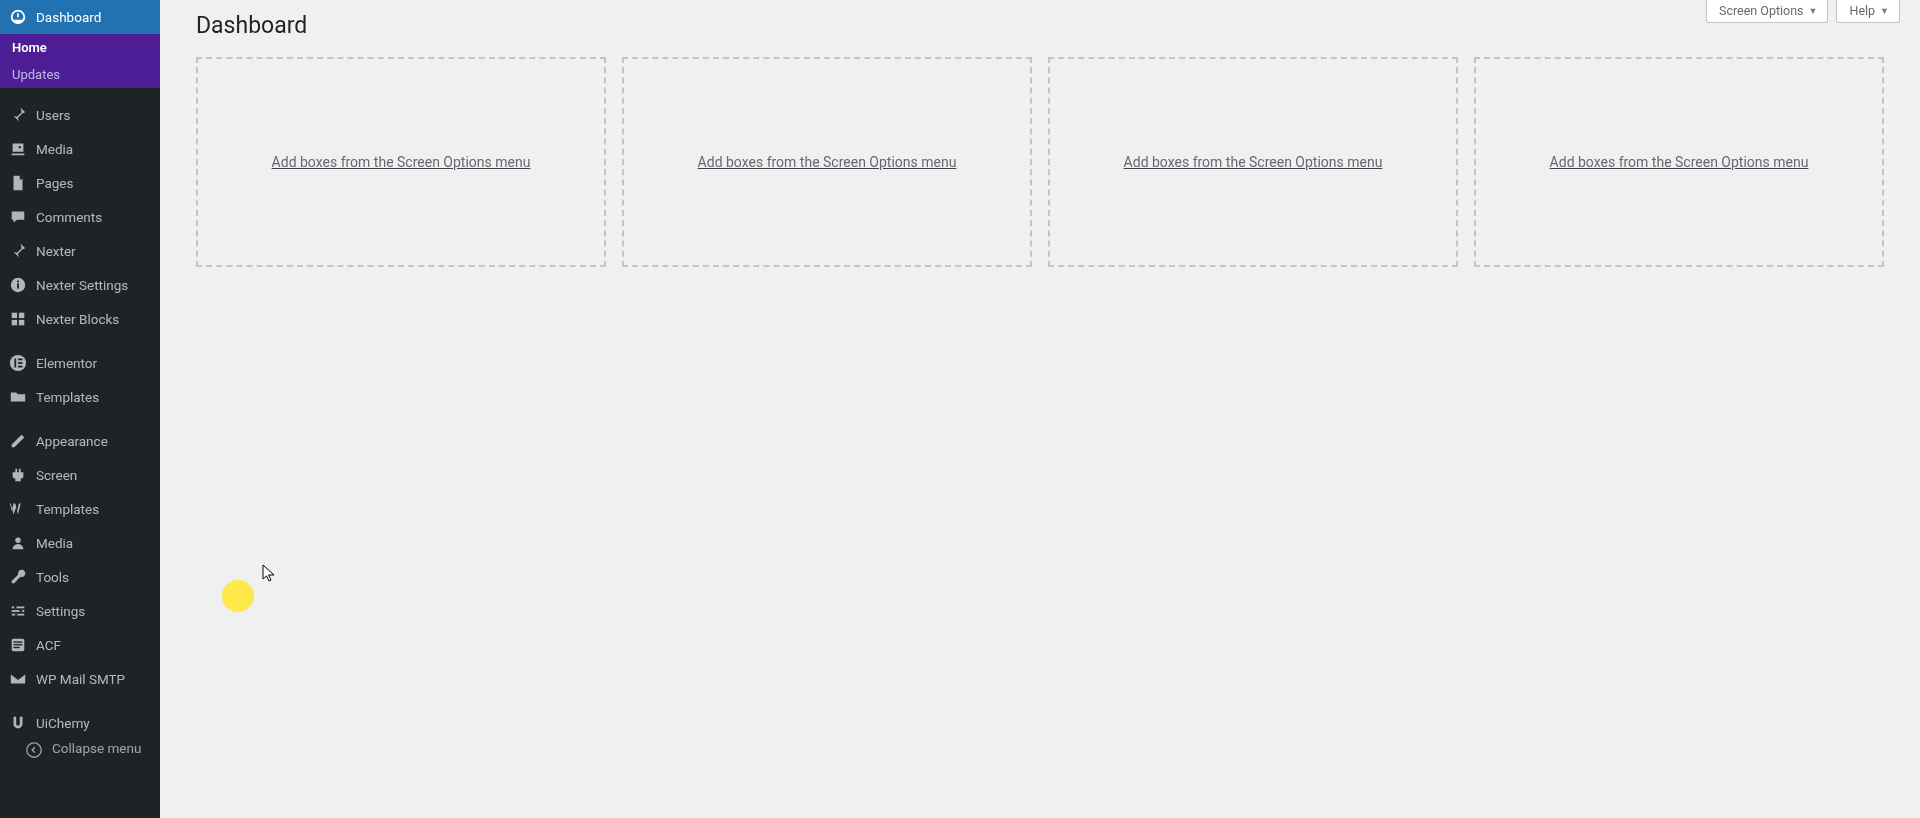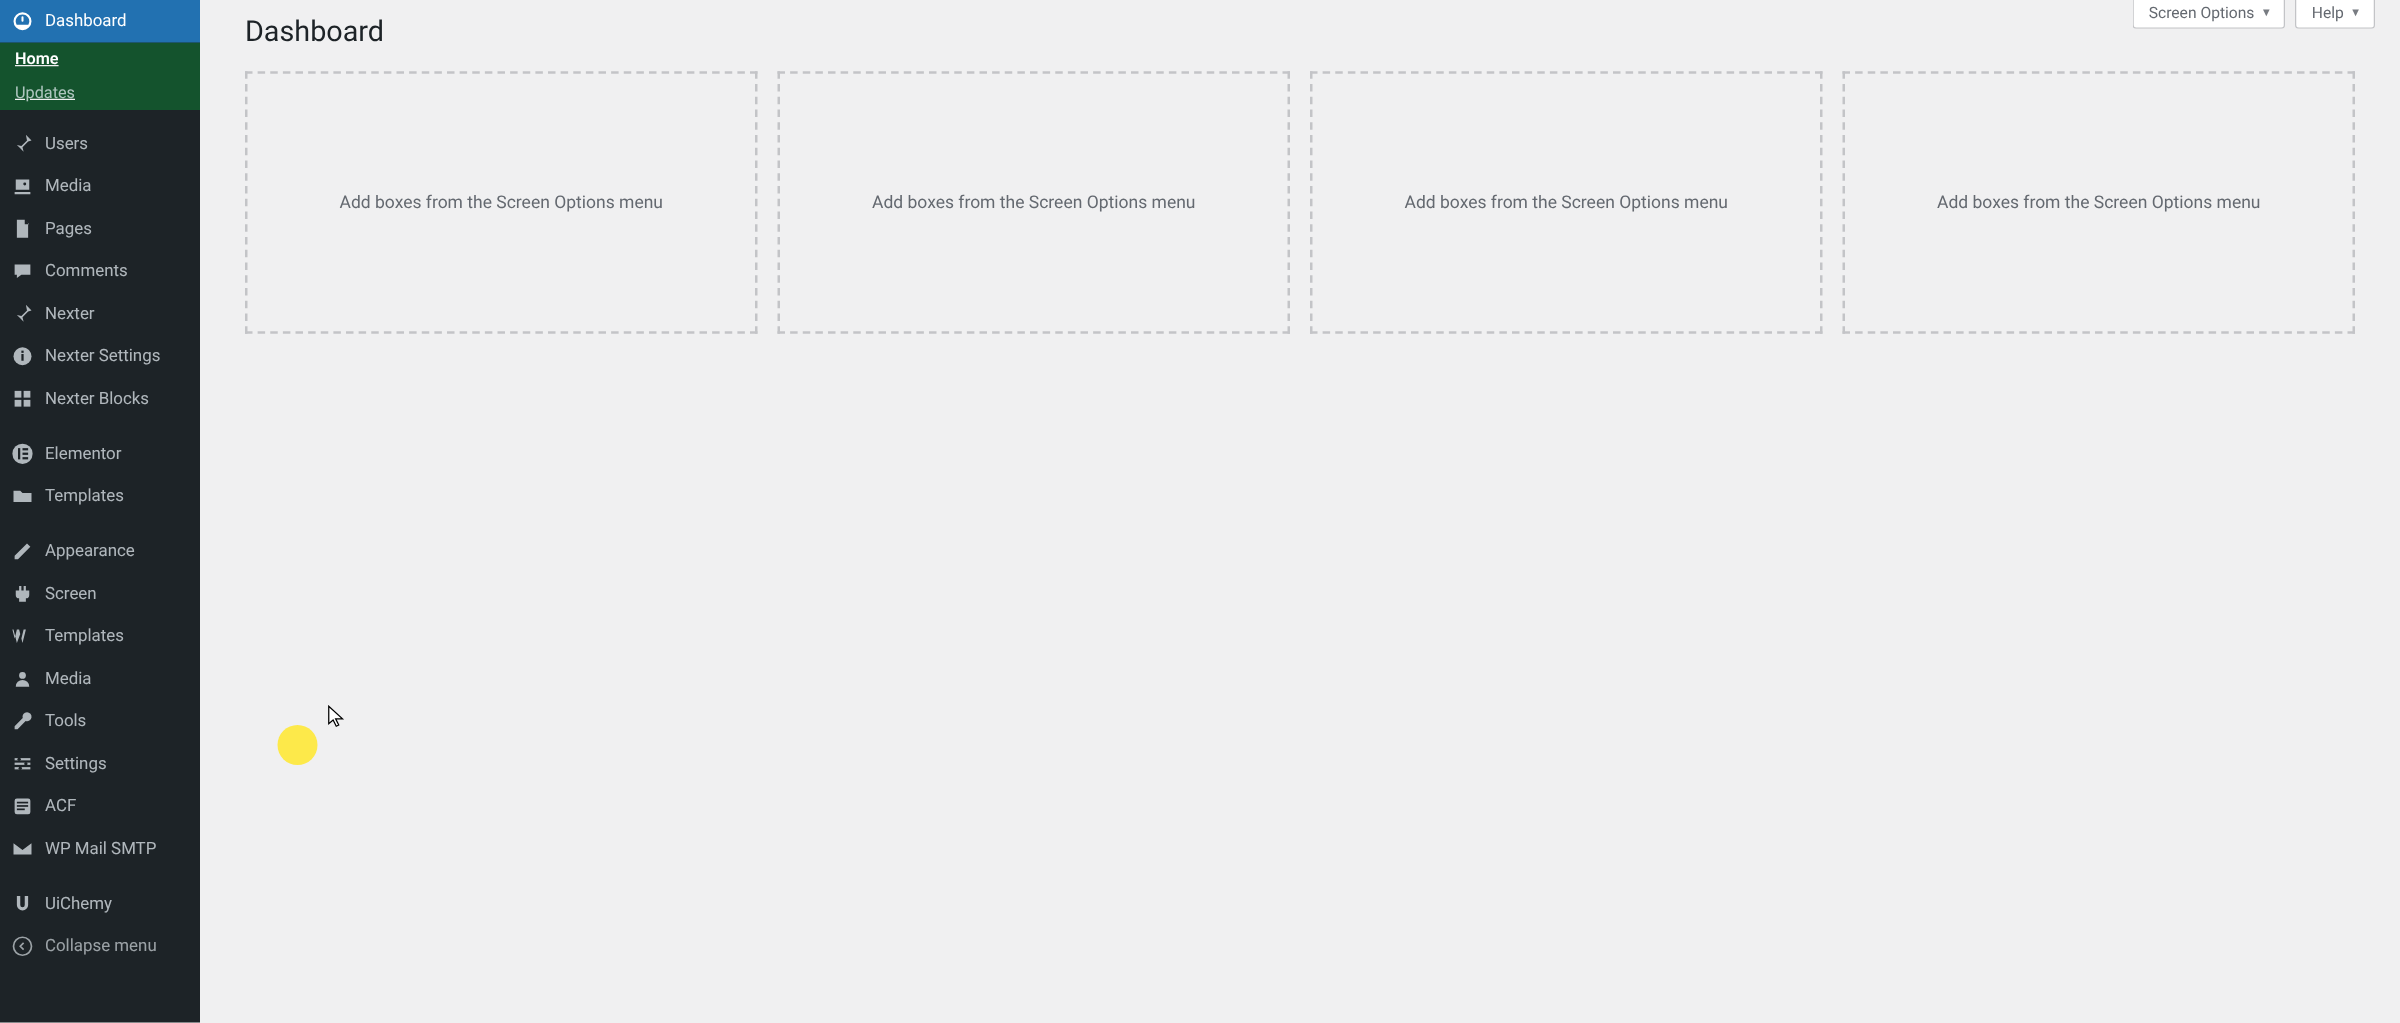--- a/index.html
+++ b/index.html
@@ -52,36 +52,35 @@
   position: absolute;
   right: -8px;
   top: 50%;
   transform: translateY(-50%);
   width: 0; height: 0;
   border-top: 8px solid transparent;
   border-bottom: 8px solid transparent;
   border-right: 8px solid #f0f0f1;
 }
 .submenu {
-  background: #14532d;
-  text-decoration: underline;
+  background: #4c1d95;
 }
 .submenu .sub-item {
   display: block;
   padding: 6px 12px;
   color: rgba(240,246,252,0.7);
   font-size: 13px;
   cursor: pointer;
 }
 .submenu .sub-item.current-sub { color: #fff; font-weight: 600; }
 .menu-separator { height: 10px; }
 .collapse-item {
   display: flex;
-  align-items: center;
-  padding: 0 8px;
+  align-items: flex-start;
+  padding: 0 24px;
   height: 34px;
   color: rgba(240,246,252,0.6);
   cursor: pointer;
   position: absolute;
   bottom: 140px; 
 }
 
 .collapse-item { position: static; }
 
 
@@ -124,20 +123,21 @@
 .screen-meta .tab .caret {
   font-size: 9px;
   color: #787c82;
 }
 
 
 .widgets-grid {
   display: flex;
   gap: 16px;
   margin-top: 14px;
+  text-decoration: underline;
 }
 .drop-zone {
   flex: 1;
   border: 2px dashed #c3c4c7;
   height: 210px;
   display: flex;
   align-items: center;
   justify-content: center;
   color: #646970;
   font-size: 14px;

